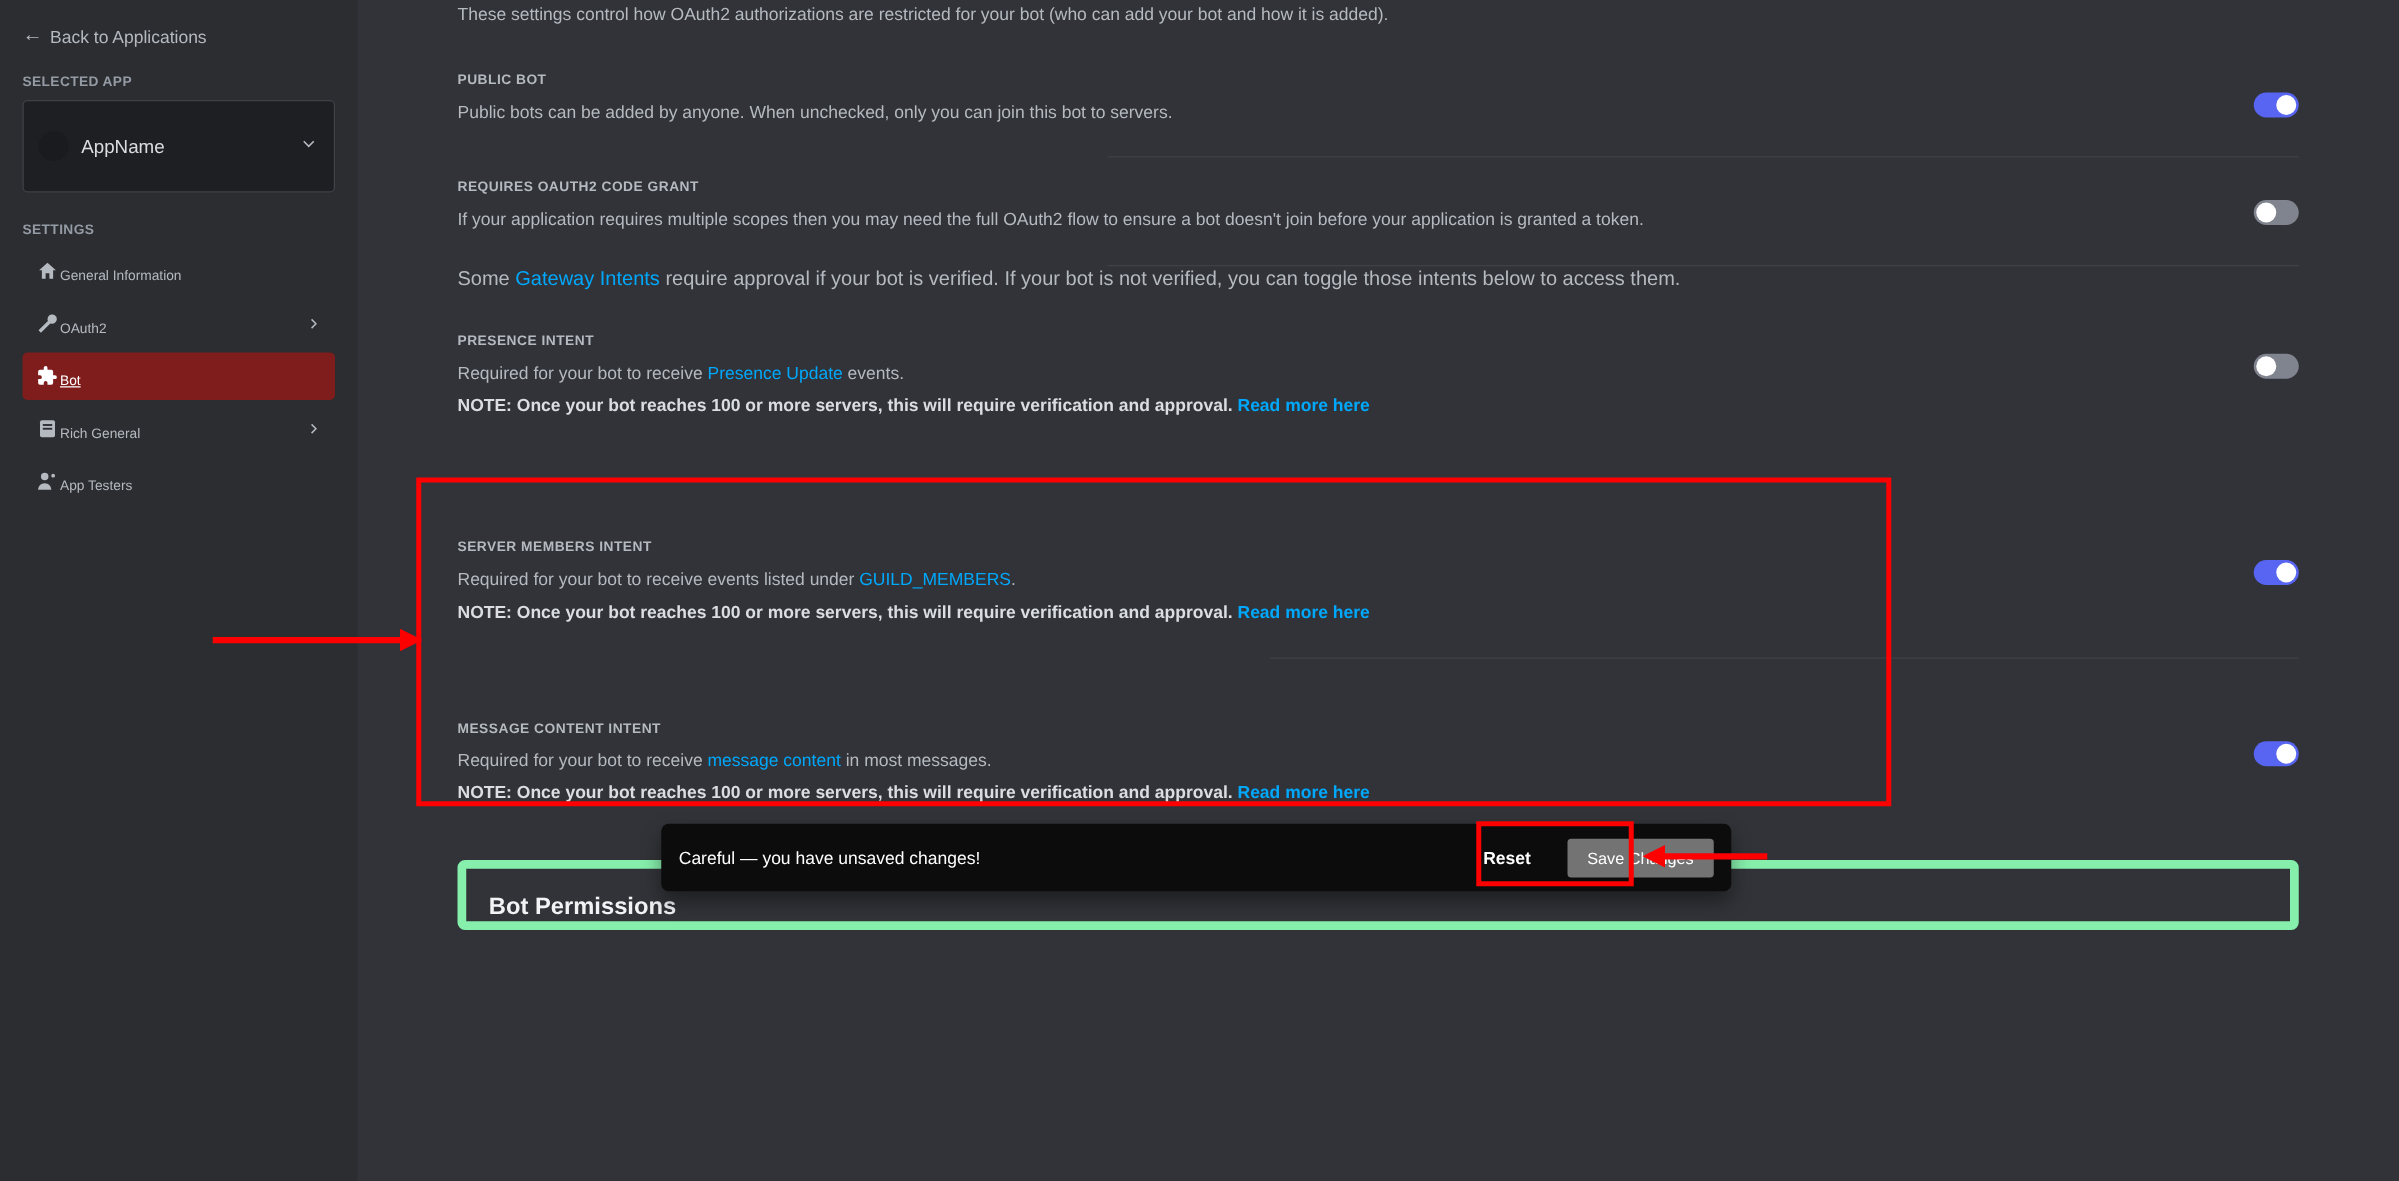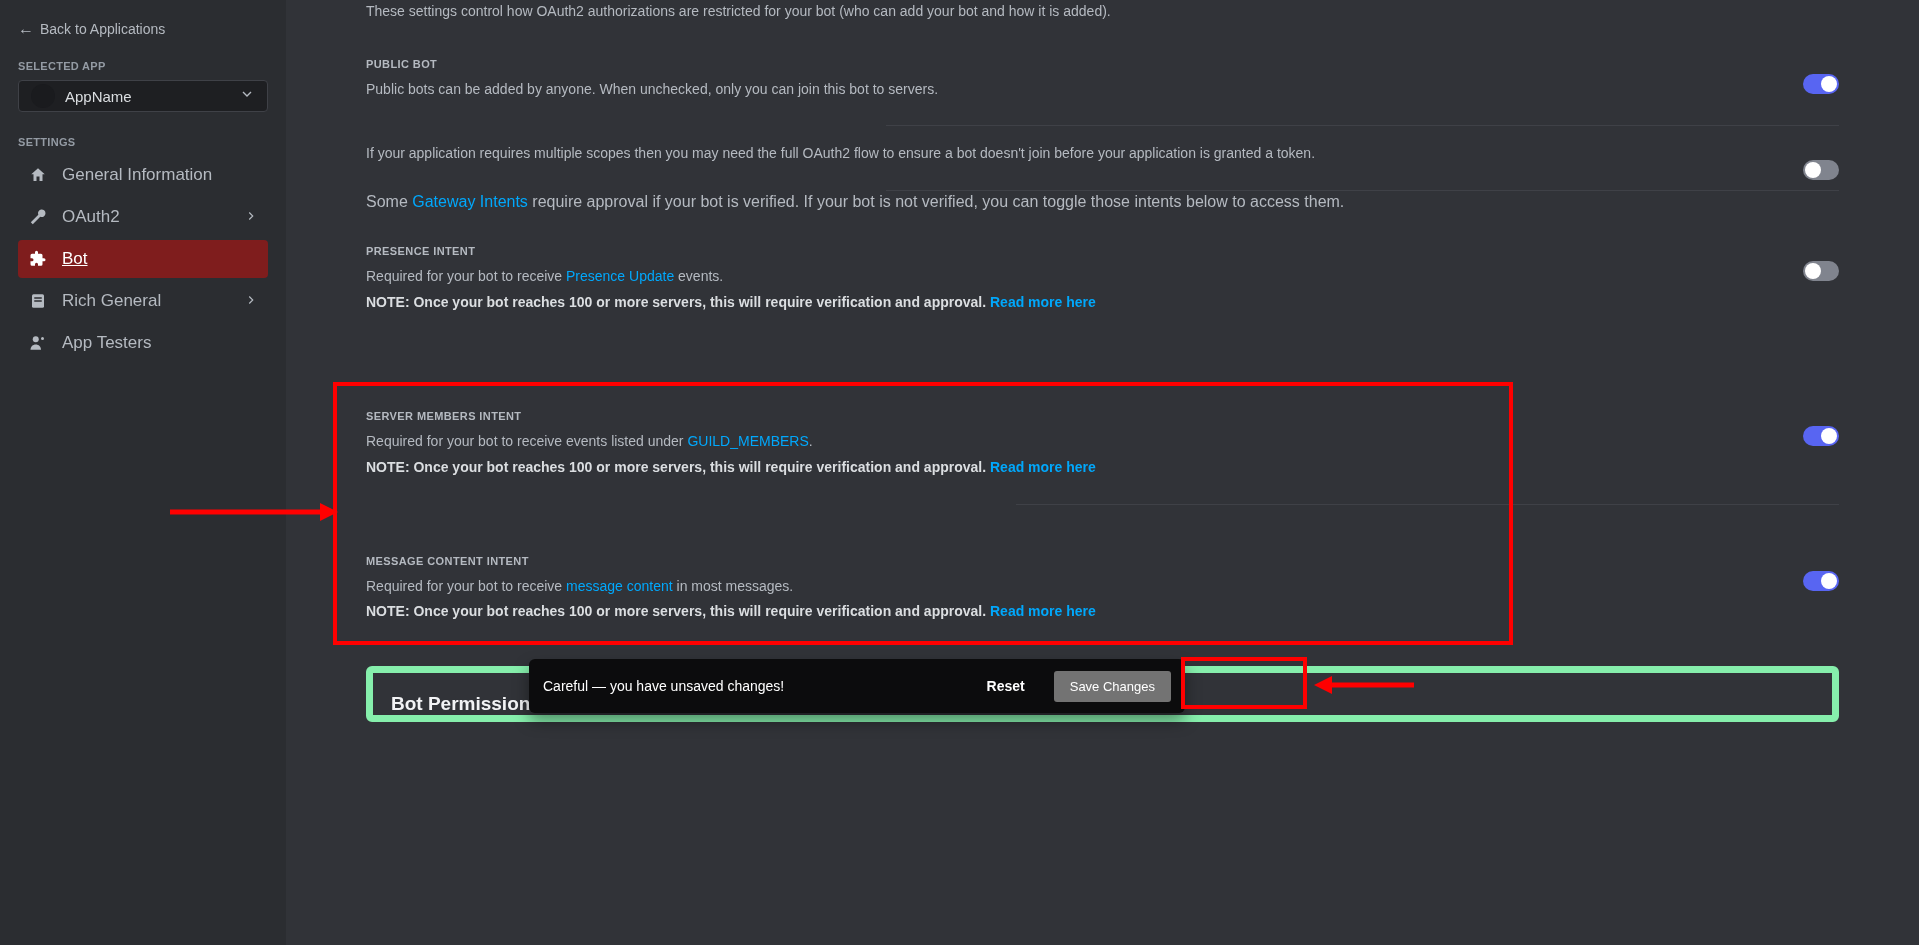--- a/index.html
+++ b/index.html
@@ -33,21 +33,21 @@
   color: #949ba4;
   font-size: 11px;
   font-weight: 700;
   letter-spacing: 0.3px;
   margin-bottom: 8px;
 }
 .app-selector {
   background: #1e1f22;
   border: 1px solid #3f4147;
   border-radius: 4px;
-  padding: 3px 12px;
+  padding: 24px 12px;
   display: flex;
   align-items: center;
   gap: 10px;
   margin-bottom: 24px;
   cursor: pointer;
 }
 .app-avatar {
   width: 24px;
   height: 24px;
   border-radius: 50%;
@@ -56,26 +56,25 @@
 .app-name {
   flex: 1;
   color: #dbdee1;
   font-size: 15px;
 }
 .chevron-down {
   color: #b5bac1;
 }
 .nav-item {
   display: flex;
-  align-items: center;
-  gap: 14px;
+  align-items: flex-end;
   padding: 9px 10px;
   border-radius: 4px;
   color: #b5bac1;
-  font-size: 17px;
+  font-size: 11px;
   margin-bottom: 4px;
   cursor: pointer;
 }
 .nav-item.active {
   background: #7f1d1d;
   color: #ffffff;
   text-decoration: underline;
 }
 .nav-item .icon {
   width: 20px;
@@ -168,21 +167,21 @@
   border: 4px solid #ff0000;
   pointer-events: none;
 }
 .arrow-annot {
   position: absolute;
   pointer-events: none;
 }
 .unsaved-bar {
   position: absolute;
   left: 529px;
-  width: 656px;
+  width: 856px;
   top: 659px;
   background: #0c0c0d;
   border-radius: 6px;
   padding: 11px 14px 11px 14px;
   display: flex;
   align-items: center;
   box-shadow: 0 8px 16px rgba(0,0,0,0.4);
 }
 .unsaved-text {
   color: #ffffff;
@@ -318,20 +317,21 @@
   <div class="field-group">
     <div class="field-label">PUBLIC BOT</div>
     <div class="field-desc">Public bots can be added by anyone. When unchecked, only you can join this bot to servers.</div>
     <div class="toggle on">
         <div class="knob"></div>
       </div>
   </div>
   <hr class="hr">
 
   <div class="field-group" style="margin-top:18px">
+    <div class="field-label">REQUIRES OAUTH2 CODE GRANT</div>
     <div class="field-desc">If your application requires multiple scopes then you may need the full OAuth2 flow to ensure a bot doesn't join before your application is granted a token.</div>
     <div class="toggle off">
         <div class="knob"></div>
       </div>
   </div>
   <hr class="hr">
 
   <div class="section-desc">
     <span>Some </span><span class="link">Gateway Intents</span><span> require approval if your bot is verified. If your bot is not verified, you can toggle those intents below to access them.</span>
   </div>

